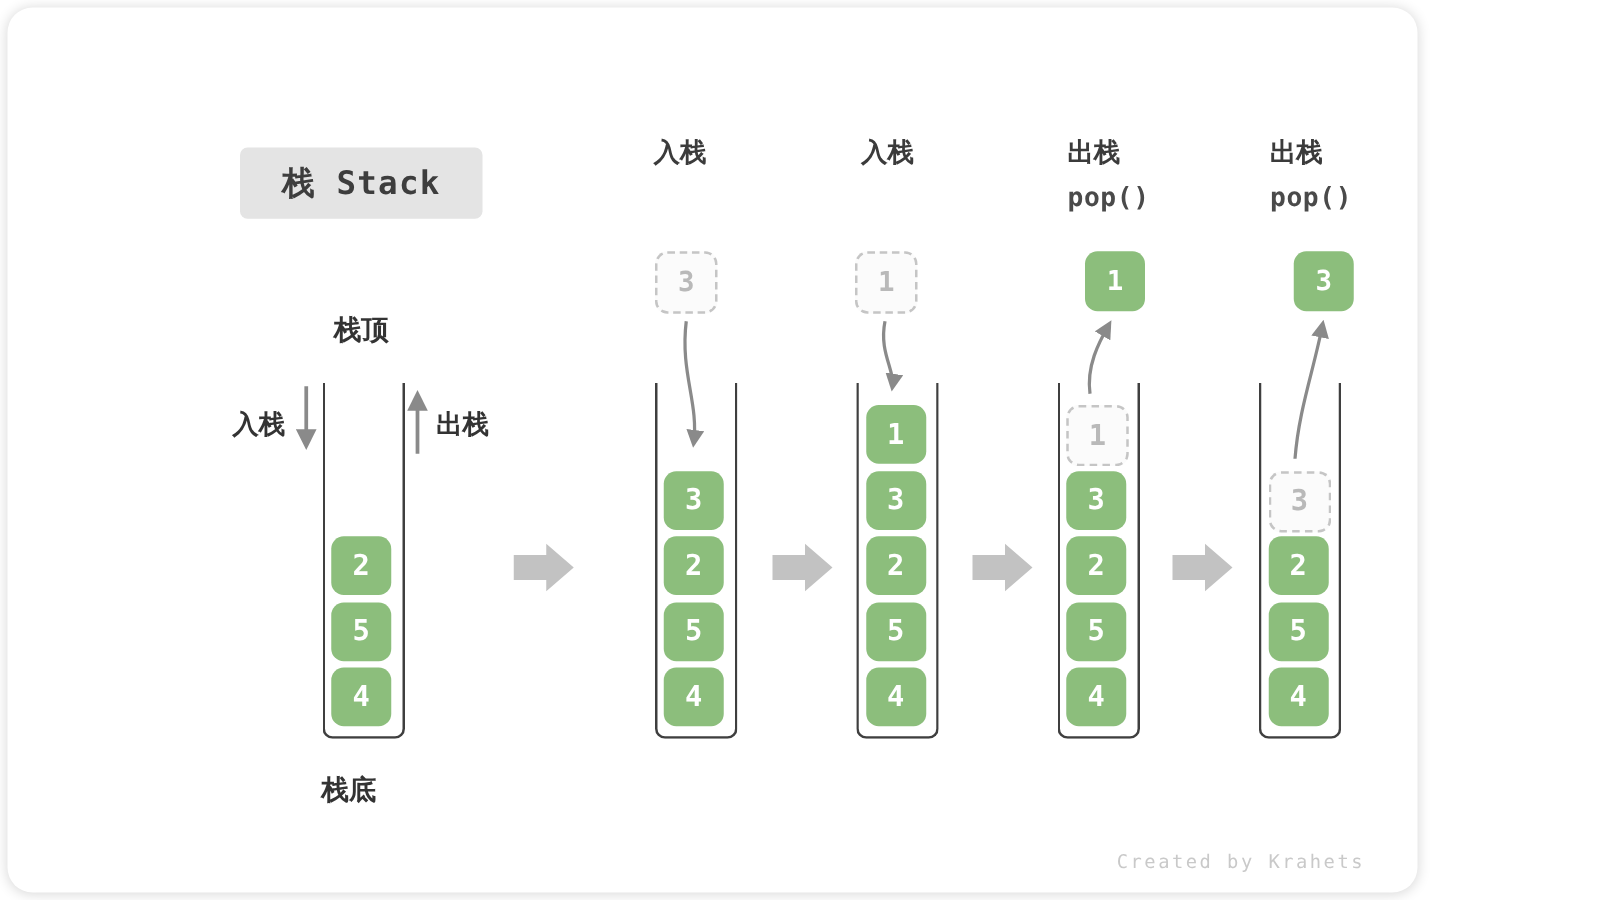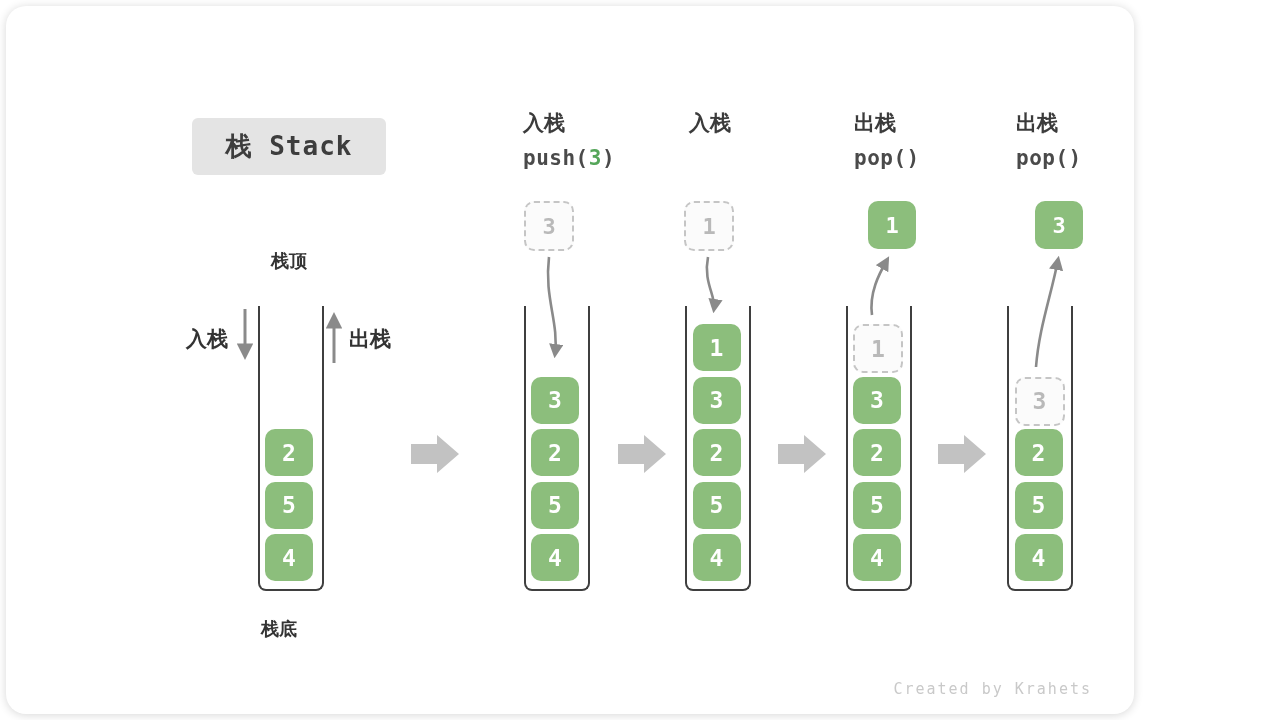--- a/index.html
+++ b/index.html
@@ -46,41 +46,40 @@
     position:absolute;top:195px;width:48px;height:48px;border-radius:10px;
     display:flex;align-items:center;justify-content:center;
     font-family:"DejaVu Sans Mono",monospace;font-size:22px;font-weight:bold;
   }
   .float-box.dashed{background:#fbfbfb;border:2px dashed #c5c5c5;color:#b9b9b9;width:46px;height:46px;}
   .float-box.solid{background:var(--cell-green,#8cbe7c);color:#fff;}
   .side-label{
     position:absolute;font-size:21px;font-weight:bold;color:#333;white-space:nowrap;
   }
   .center-label{
-    position:absolute;font-size:18px;font-weight:bold;color:#333;
+    position:absolute;font-size:22px;font-weight:bold;color:#333;
     width:120px;text-align:center;white-space:nowrap;
   }
   .watermark{
     position:absolute;right:42px;top:674px;
     font-family:"DejaVu Sans Mono",monospace;font-size:15px;color:#c9c9c9;
     letter-spacing:2px;
     margin-left:44px;
   }
   svg.overlay{position:absolute;left:0;top:0;width:1280px;height:720px;pointer-events:none;}
 </style>
 </head>
 <body>
 
 <div class="card">
 
   <div class="title-box">栈 Stack</div>
 
   <div class="step-header" style="left:517px">
     <div class="op">入栈</div>
-    <div class="code"><span>push(</span><span class="arg">3</span><span>)</span></div>
   </div>
   <div class="step-header" style="left:683px">
     <div class="op">入栈</div>
   </div>
   <div class="step-header" style="left:848px">
     <div class="op">出栈</div>
     <div class="code"><span>pop(</span><span class="arg"></span><span>)</span></div>
   </div>
   <div class="step-header" style="left:1010px">
     <div class="op">出栈</div>

